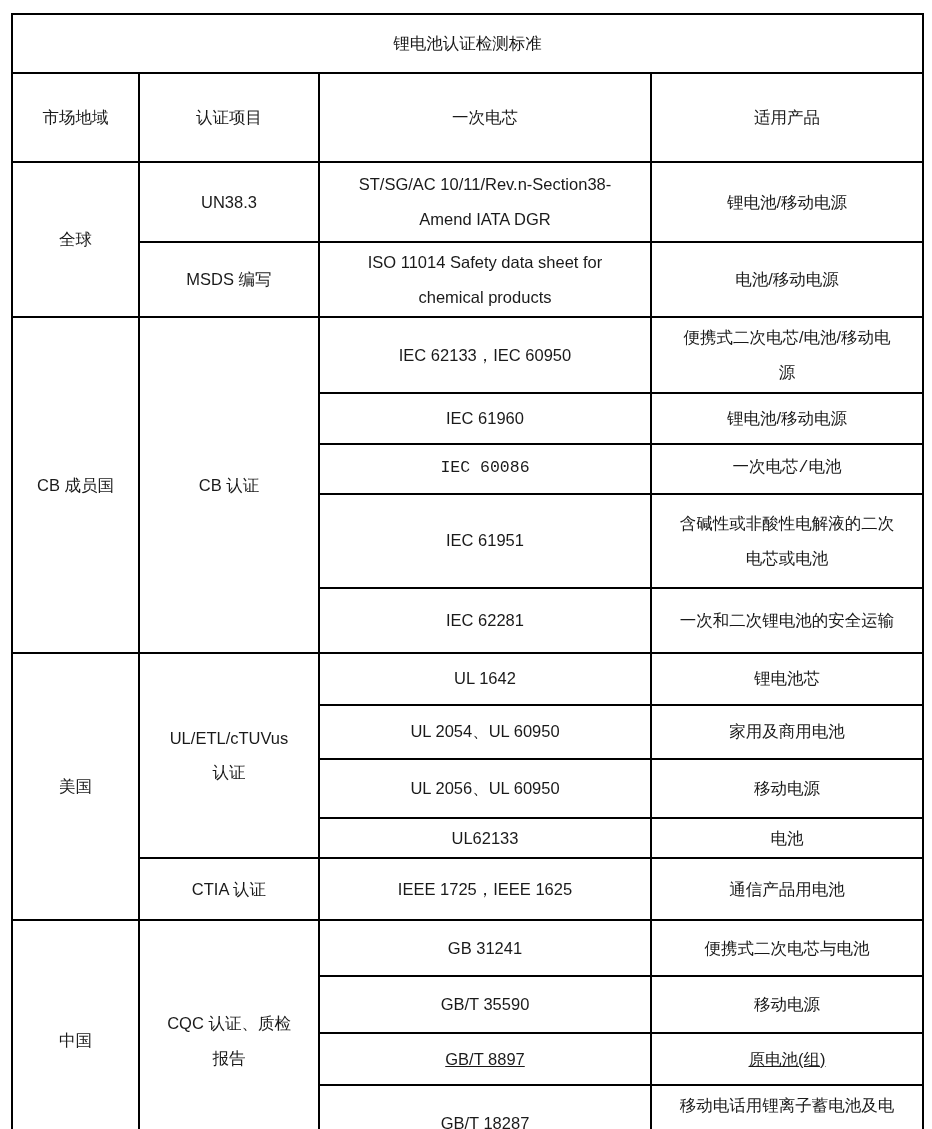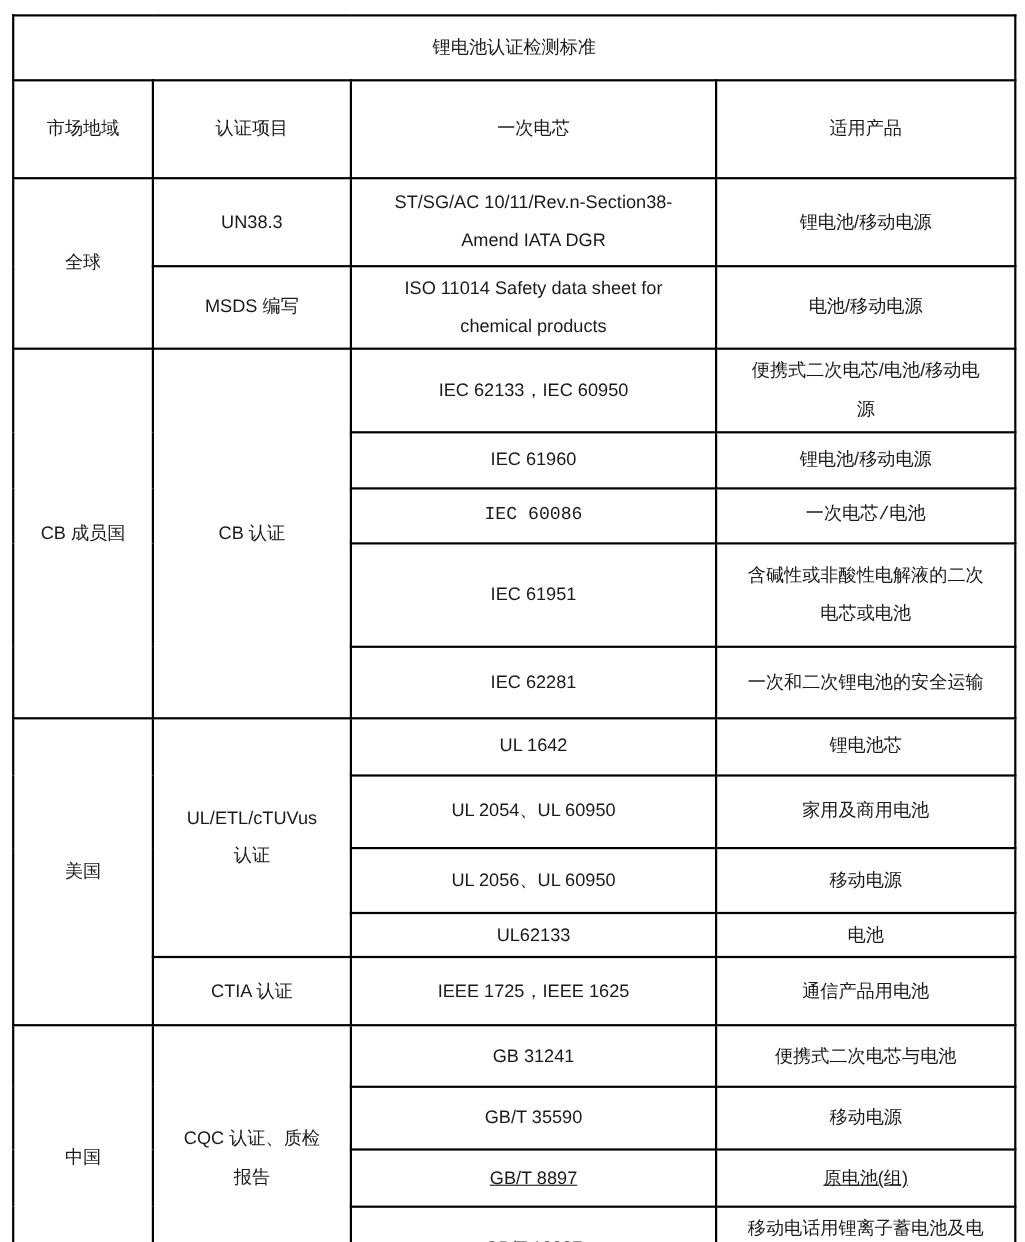--- a/index.html
+++ b/index.html
@@ -92,21 +92,21 @@
       <td>IEC 62281</td>
       <td>一次和二次锂电池的安全运输</td>
     </tr>
 
     <tr style="height:52px;">
       <td rowspan="5">美国</td>
       <td rowspan="4">UL/ETL/cTUVus 认证</td>
       <td>UL 1642</td>
       <td>锂电池芯</td>
     </tr>
-    <tr style="height:66px;">
+    <tr style="height:54px;">
       <td>UL 2054、UL 60950</td>
       <td>家用及商用电池</td>
     </tr>
     <tr style="height:59px;">
       <td>UL 2056、UL 60950</td>
       <td>移动电源</td>
     </tr>
     <tr style="height:34px;margin-top:32px;">
       <td>UL62133</td>
       <td>电池</td>

